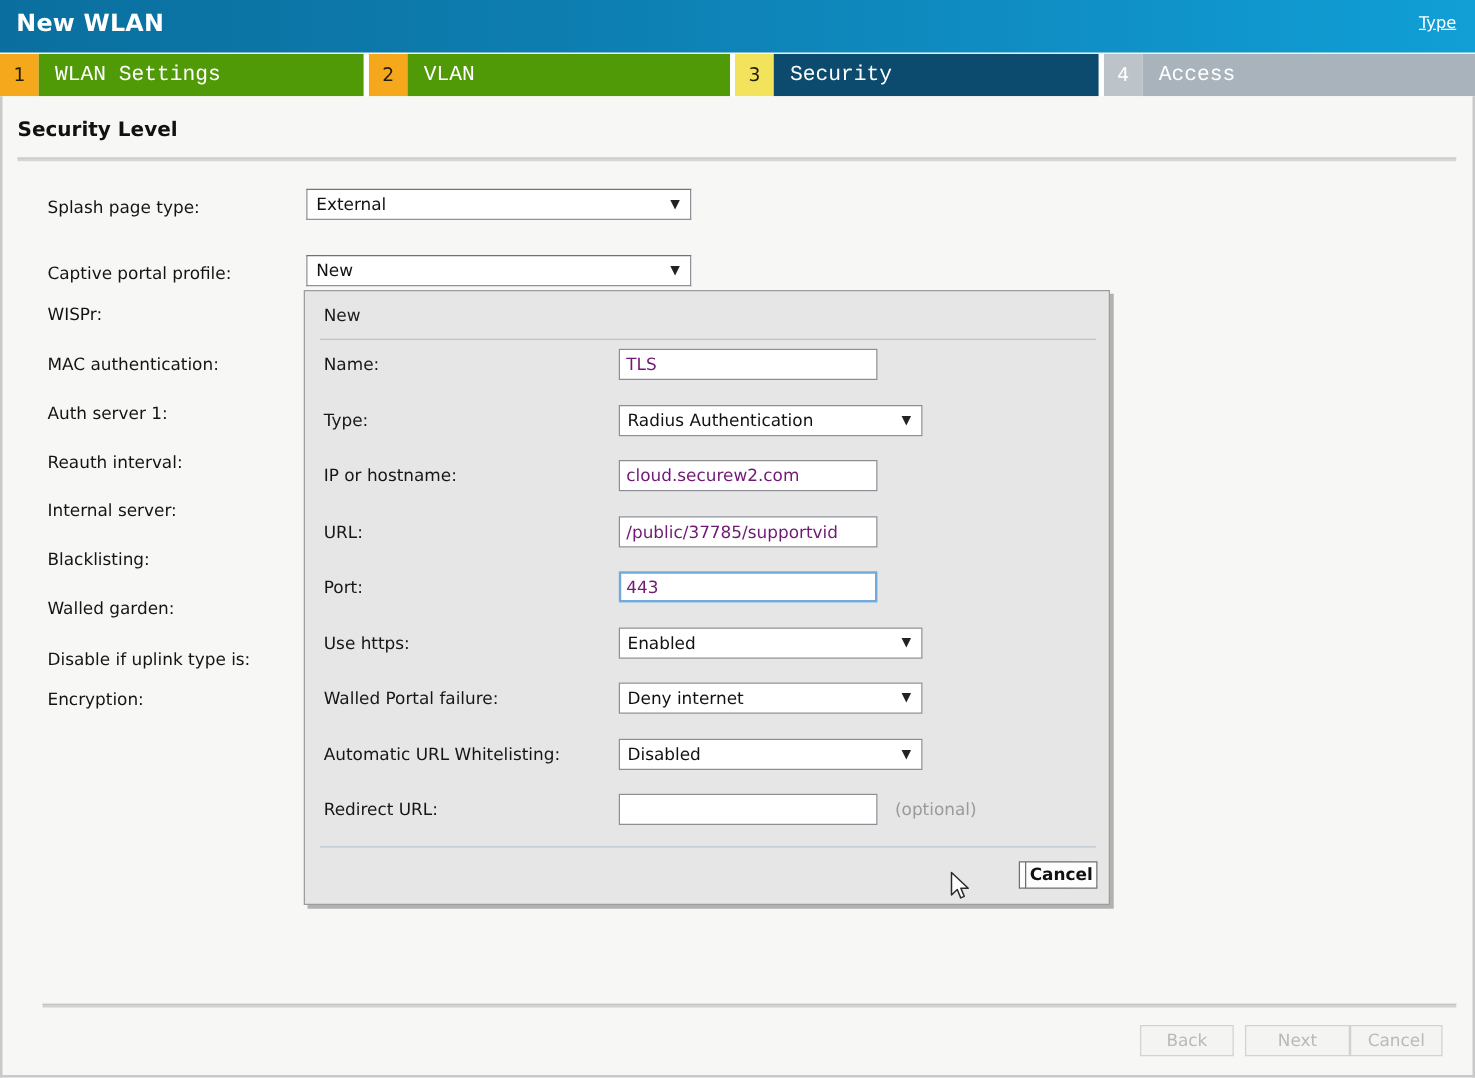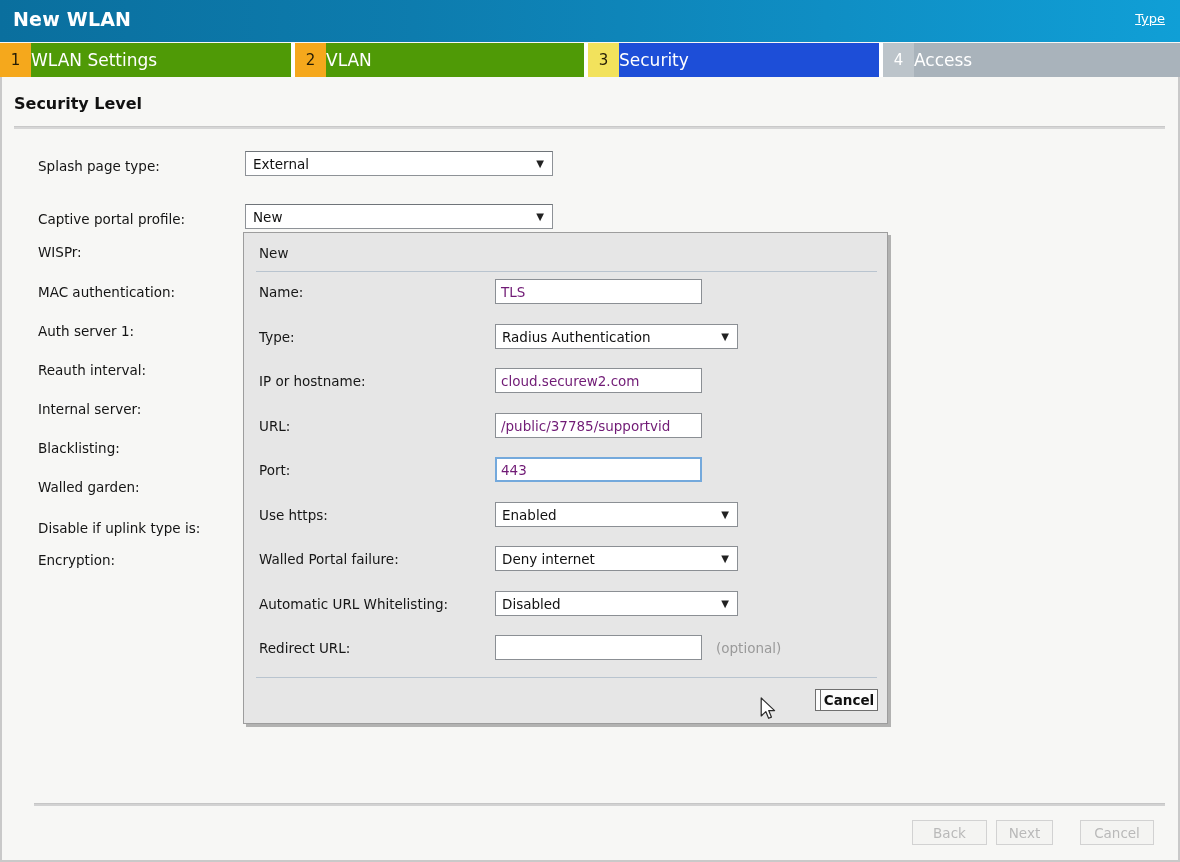--- a/index.html
+++ b/index.html
@@ -79,31 +79,33 @@
     display: flex;
     align-items: center;
     justify-content: center;
     font-size: 15px;
     color: #2b2b2b;
     flex: 0 0 31px;
   }
   .step-label {
     display: flex;
     align-items: center;
+    padding-left: 13px;
     padding-right: 14px;
     font-size: 17px;
     color: #ffffff;
     white-space: nowrap;
     flex: 1 1 auto;
+    font-family: Liberation Mono, monospace;
   }
   
   .step.done .step-num  { background: #f5a81c; color: #241c06; }
   .step.done .step-label{ background: #4f9a06; }
   .step.current .step-num  { background: #f2e25c; color: #241c06; }
-  .step.current .step-label{ background: #1d4ed8; }
+  .step.current .step-label{ background: #0c4a6e; }
   .step.todo .step-num  { background: #bcc4ca; color: #ffffff; }
   .step.todo .step-label{ background: #a9b3bb; }
 
   .step-w1 { width: 292px; }
   .step-w2 { width: 290px; }
   .step-w3 { width: 292px; }
   .step-w4 { width: 298px; }
 
   
   .section-title {
@@ -303,21 +305,21 @@
     background: #f4f4f2;
     border: 1px solid #d2d2d2;
     color: #b9b9b9;
     font-size: 13.5px;
     display: flex;
     align-items: center;
     justify-content: center;
     font-family: "DejaVu Sans", "Liberation Sans", sans-serif;
   }
   .btn-back   { left: 912px; width: 75px; }
-  .btn-next   { left: 996px; width: 57px; }
+  .btn-next   { left: 996px; width: 84px; }
   .btn-cancel { left: 1080px; width: 74px; }
 
   
   .edge-left {
     position: absolute; left: 0; top: 77px; width: 2px; height: 785px;
     background: #c9c9c9;
   }
   .edge-right {
     position: absolute; right: 0; top: 77px; width: 2px; height: 785px;
     background: #c9c9c9;

